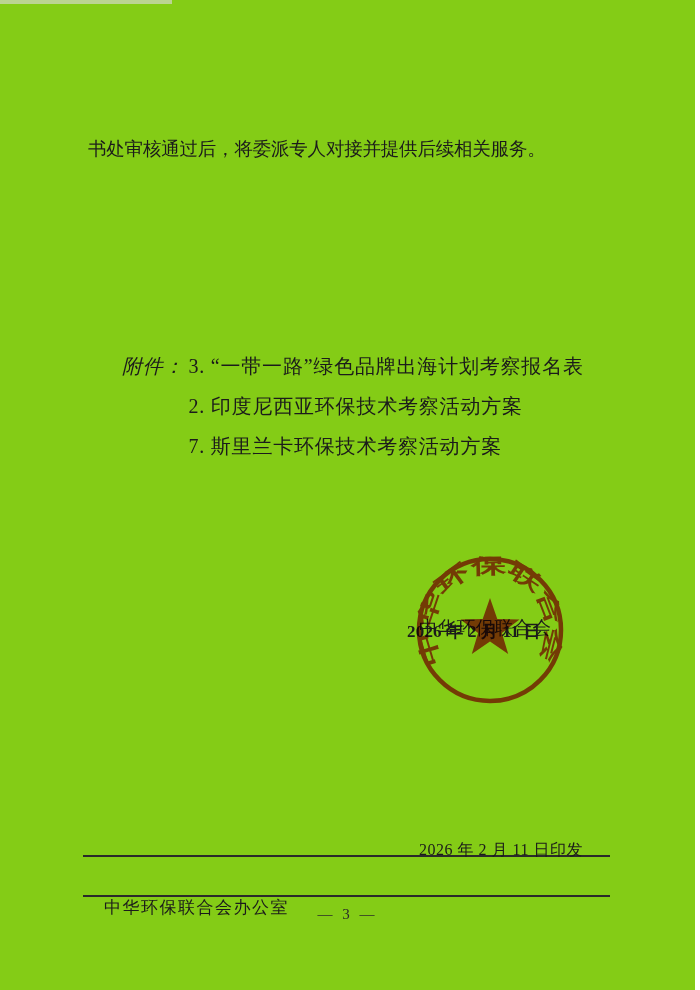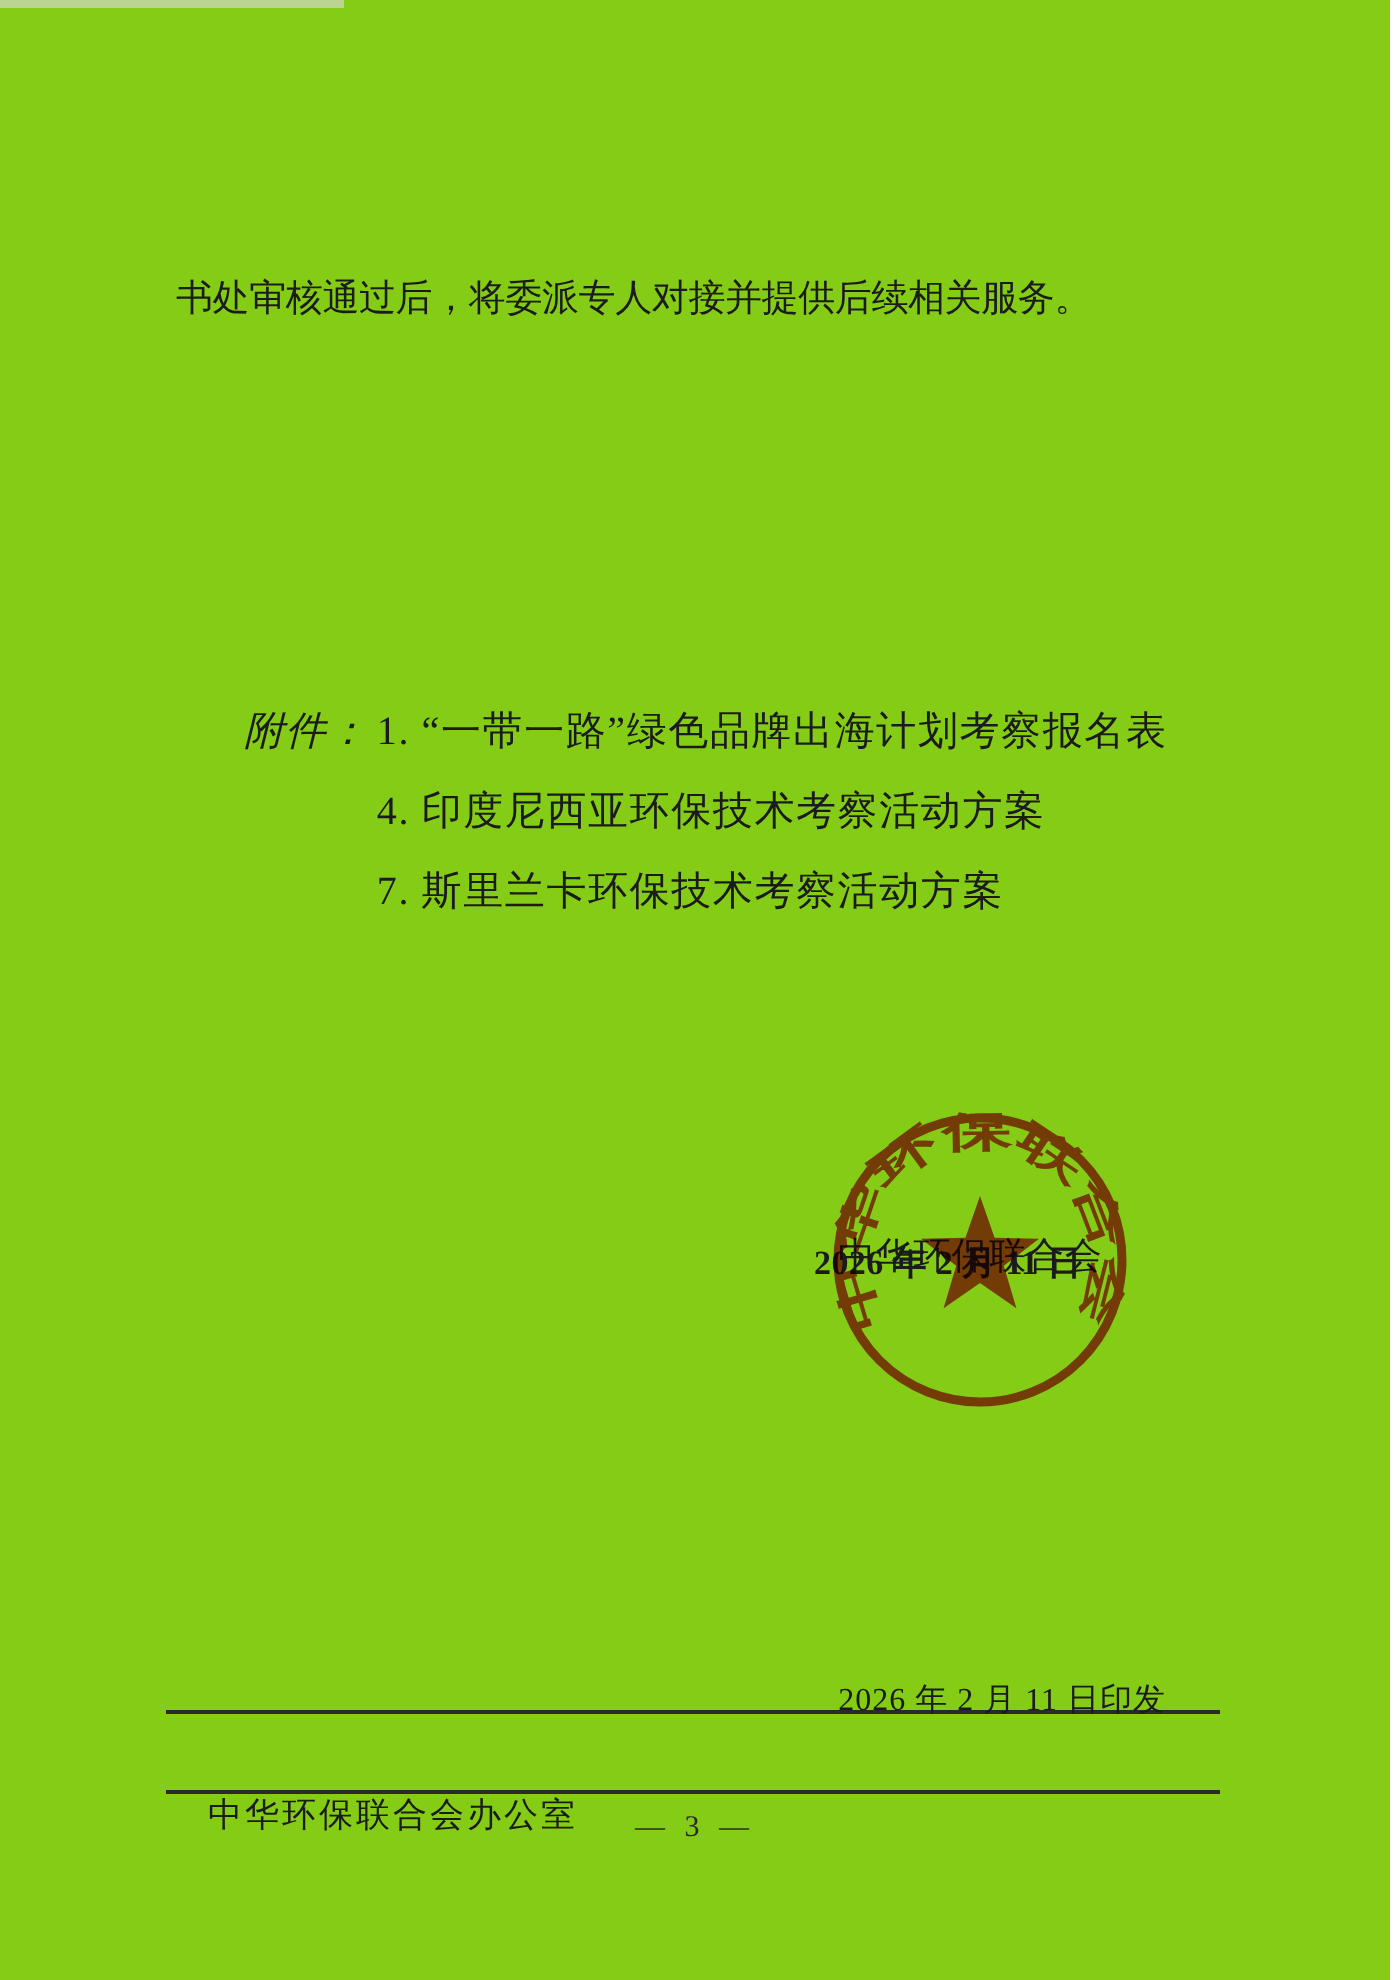--- a/index.html
+++ b/index.html
@@ -66,22 +66,22 @@
 <body>
 
 <div class="page">
 
   <div class="scan-artifact"></div>
 
   <div class="body-line">书处审核通过后，将委派专人对接并提供后续相关服务。</div>
 
   <div class="attach">
     <span class="attach-label">附件：</span>
-    <span class="attach-item">1. “一带一路”绿色品牌出海计划考察报名表</span>
-    <span class="attach-item" style="grid-row:2">4. 印度尼西亚环保技术考察活动方案</span>
+    <span class="attach-item">3. “一带一路”绿色品牌出海计划考察报名表</span>
+    <span class="attach-item" style="grid-row:2">2. 印度尼西亚环保技术考察活动方案</span>
     <span class="attach-item" style="grid-row:3">7. 斯里兰卡环保技术考察活动方案</span>
   </div>
 
   <div class="sig-org">中华环保联合会</div>
   <div class="sig-date">2026 年 2 月 11 日</div>
 
   <svg class="stamp" viewBox="0 0 160 160" width="160" height="160" aria-hidden="true">
     <defs>
       <path id="ringPath" d="M 33.3 112.7 A 57 57 0 1 1 126.7 112.7" fill="none"></path>
     </defs>

